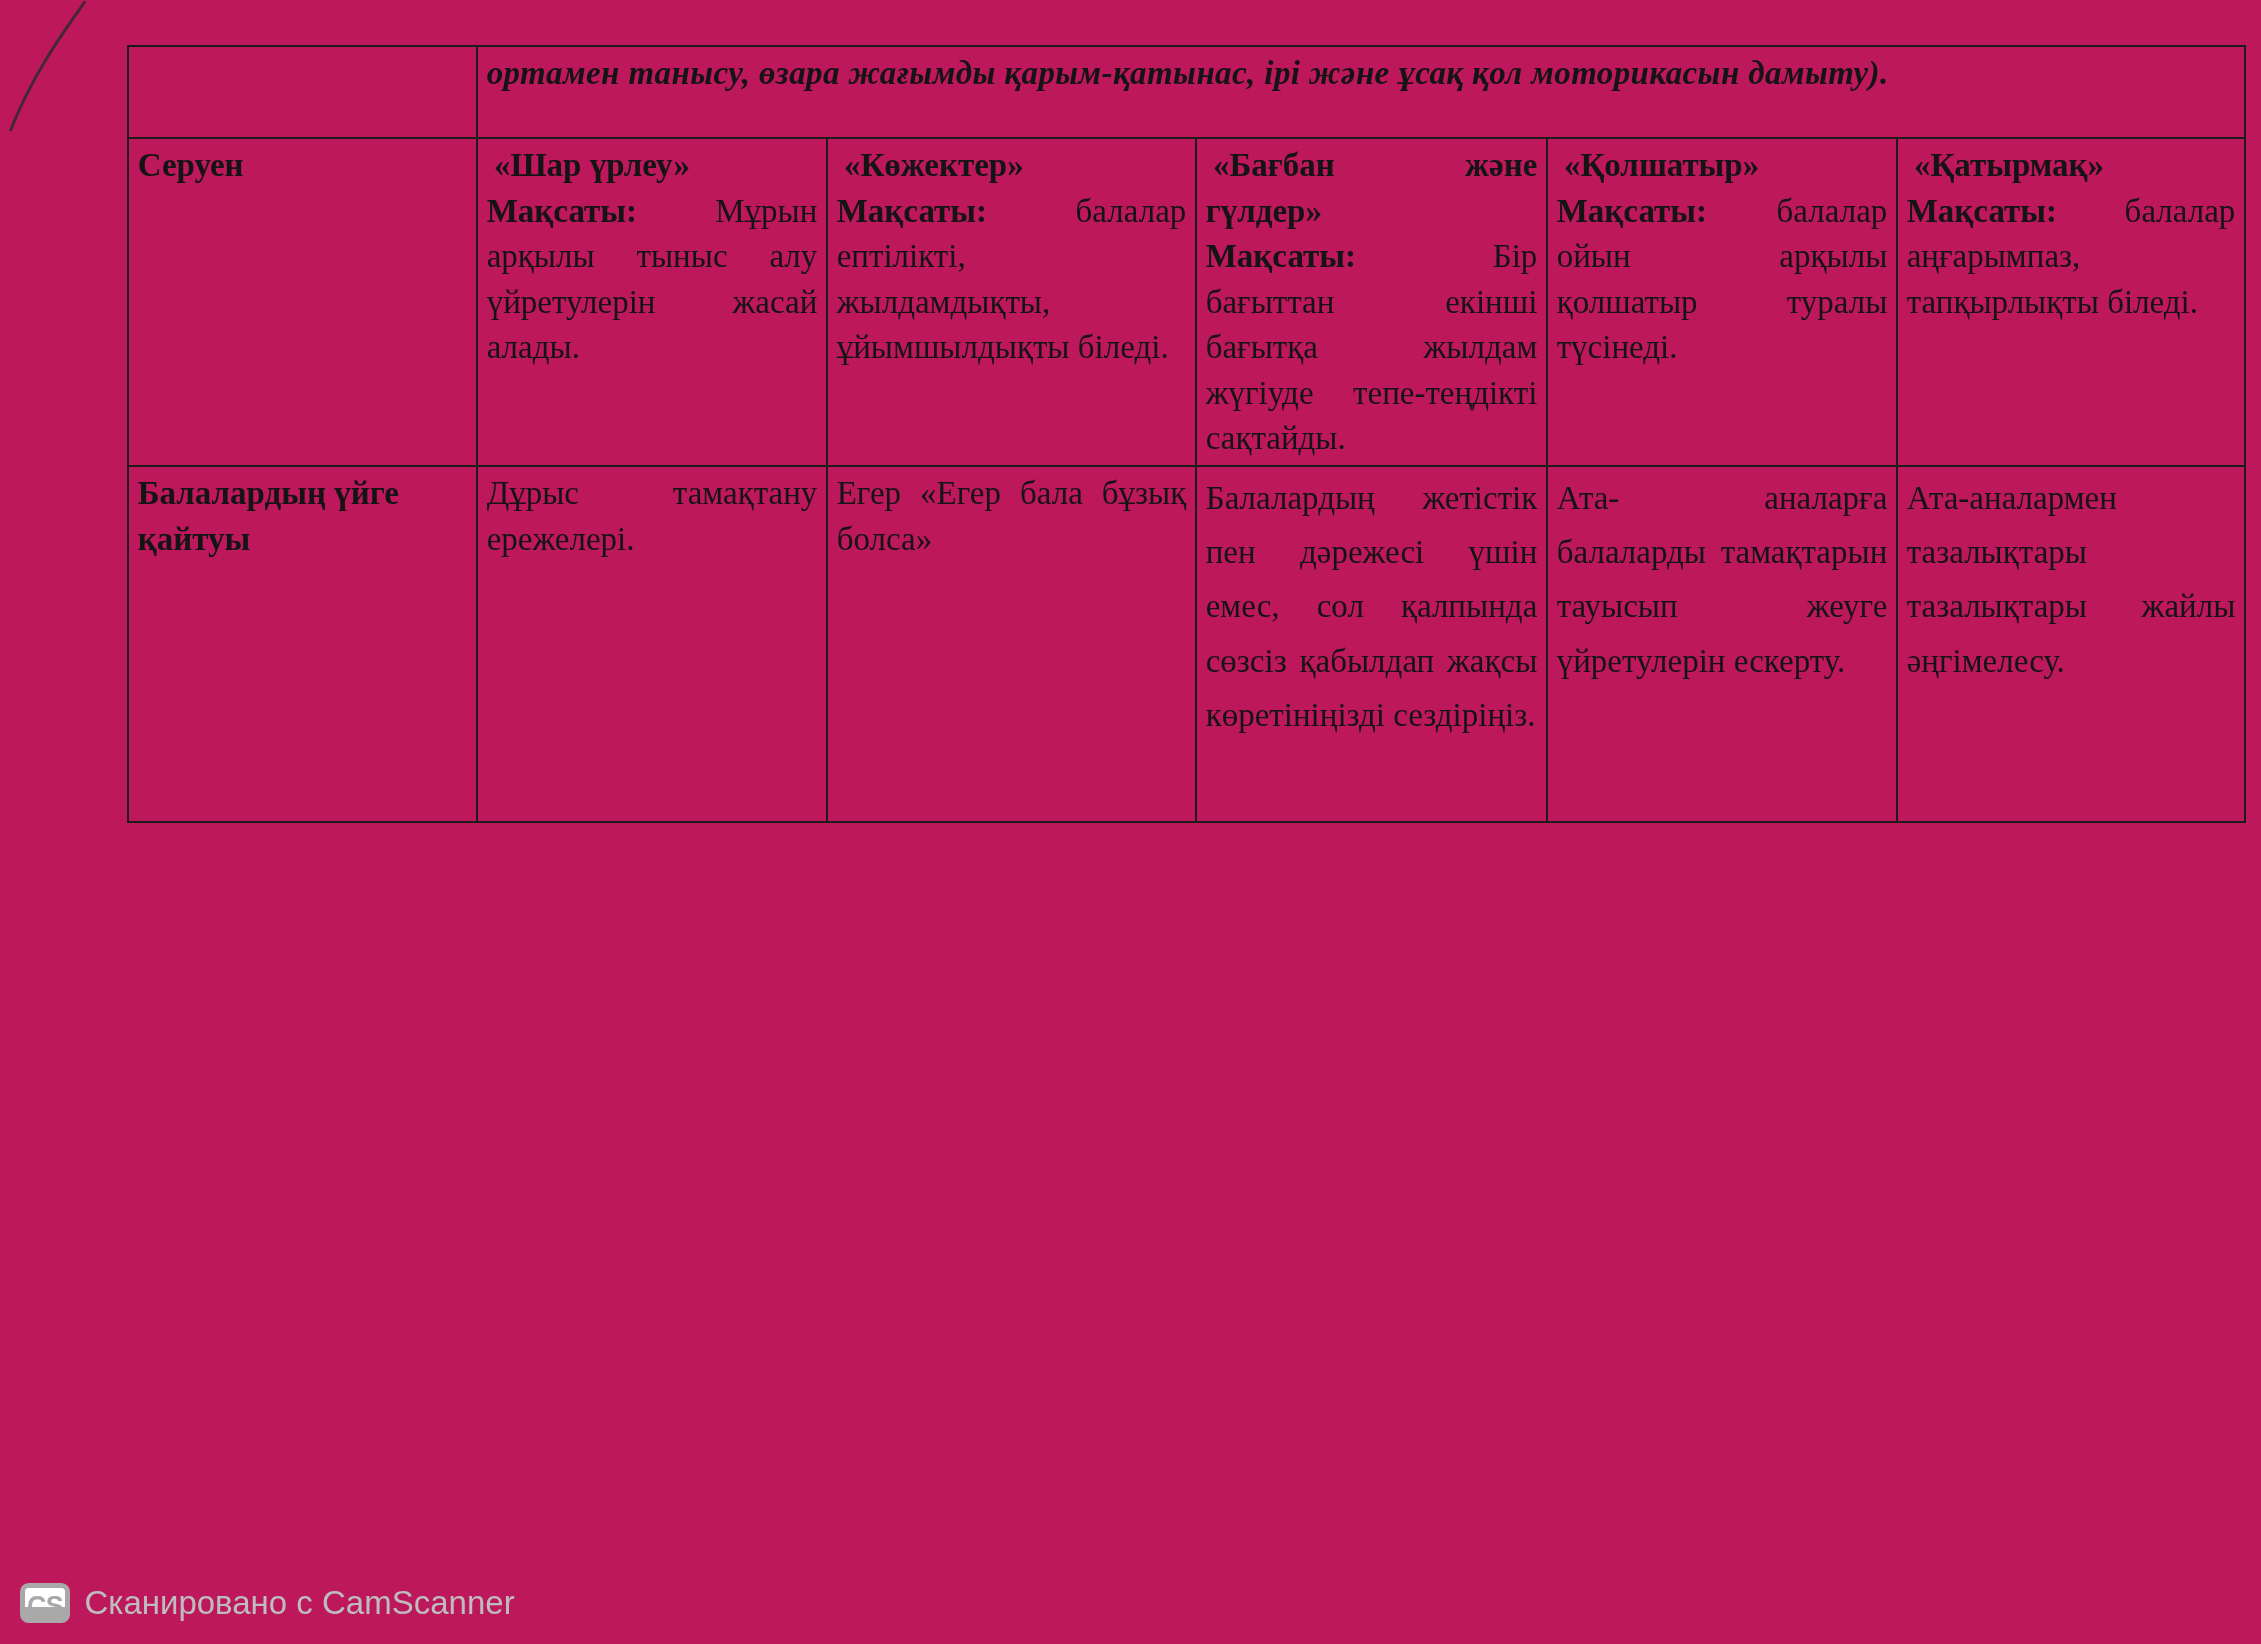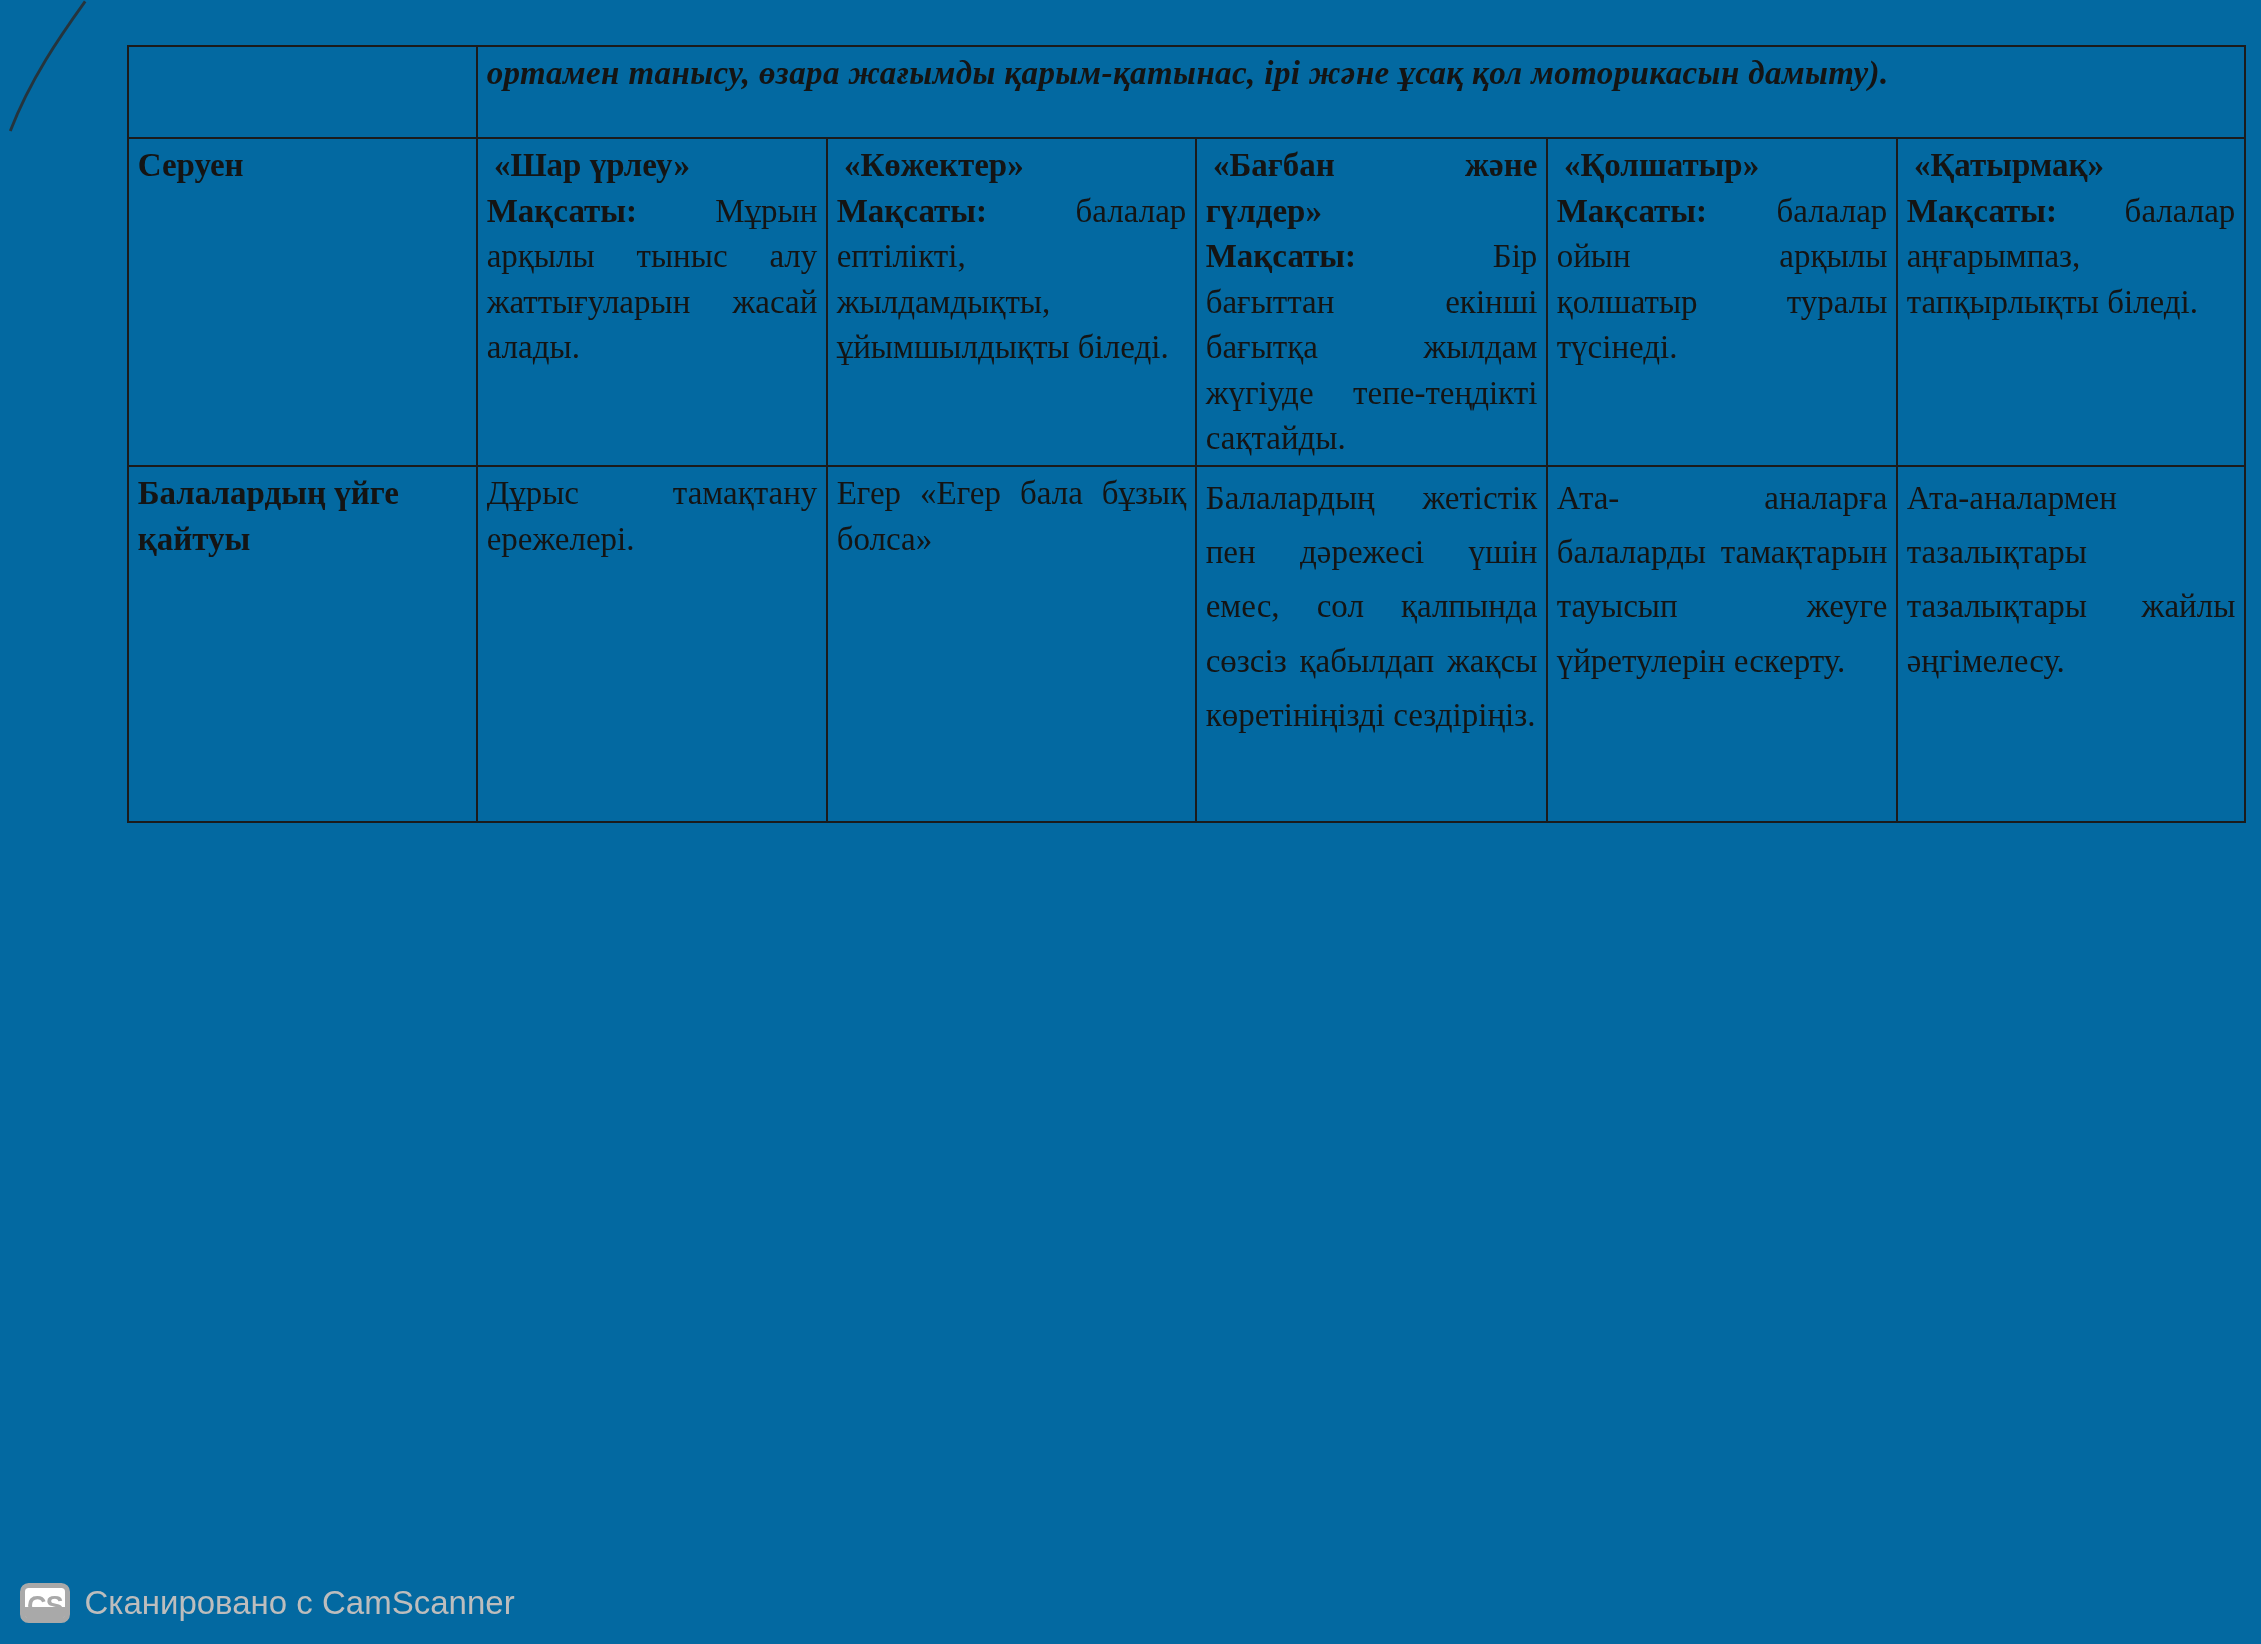--- a/index.html
+++ b/index.html
@@ -1,21 +1,21 @@
 <!DOCTYPE html>
 <html style="font-size:11.5px"><head>
 <meta charset="utf-8">
 <style>
   html, body { margin: 0; padding: 0; }
   body { background: #ffffff; }
   .page {
     position: relative;
     width: 2261px;
     height: 1645px;
-    background: #0369a1;
+    background: #be185d;
     font-family: "Liberation Serif", "DejaVu Serif", serif;
     color: #141414;
     overflow: hidden;
   }
   .pen-mark { position: absolute; left: 0; top: 0; }
 
   table.doc-table {
     position: absolute;
     left: 127px;
     top: 45px;
@@ -116,21 +116,21 @@
         <span>ортамен танысу,  өзара жағымды қарым-қатынас,  ірі және ұсақ қол моторикасын дамыту).</span>
       </td>
     </tr>
 
     <tr class="r2">
       <td class="row-label">
         <span>Серуен</span>
       </td>
       <td>
         <div class="cell-title">«Шар үрлеу»</div>
-        <div class="cell-body"><b>Мақсаты:</b> <span>Мұрын арқылы тыныс алу жаттығуларын жасай алады.</span></div>
+        <div class="cell-body"><b>Мақсаты:</b> <span>Мұрын арқылы тыныс алу үйретулерін жасай алады.</span></div>
       </td>
       <td>
         <div class="cell-title">«Көжектер»</div>
         <div class="cell-body"><b>Мақсаты:</b> <span>балалар ептілікті, жылдамдықты, ұйымшылдықты біледі.</span></div>
       </td>
       <td>
         <div class="cell-title">«Бағбан және гүлдер»</div>
         <div class="cell-body"><b>Мақсаты:</b> <span>Бір бағыттан екінші бағытқа жылдам жүгіуде тепе-теңдікті сақтайды.</span></div>
       </td>
       <td>

